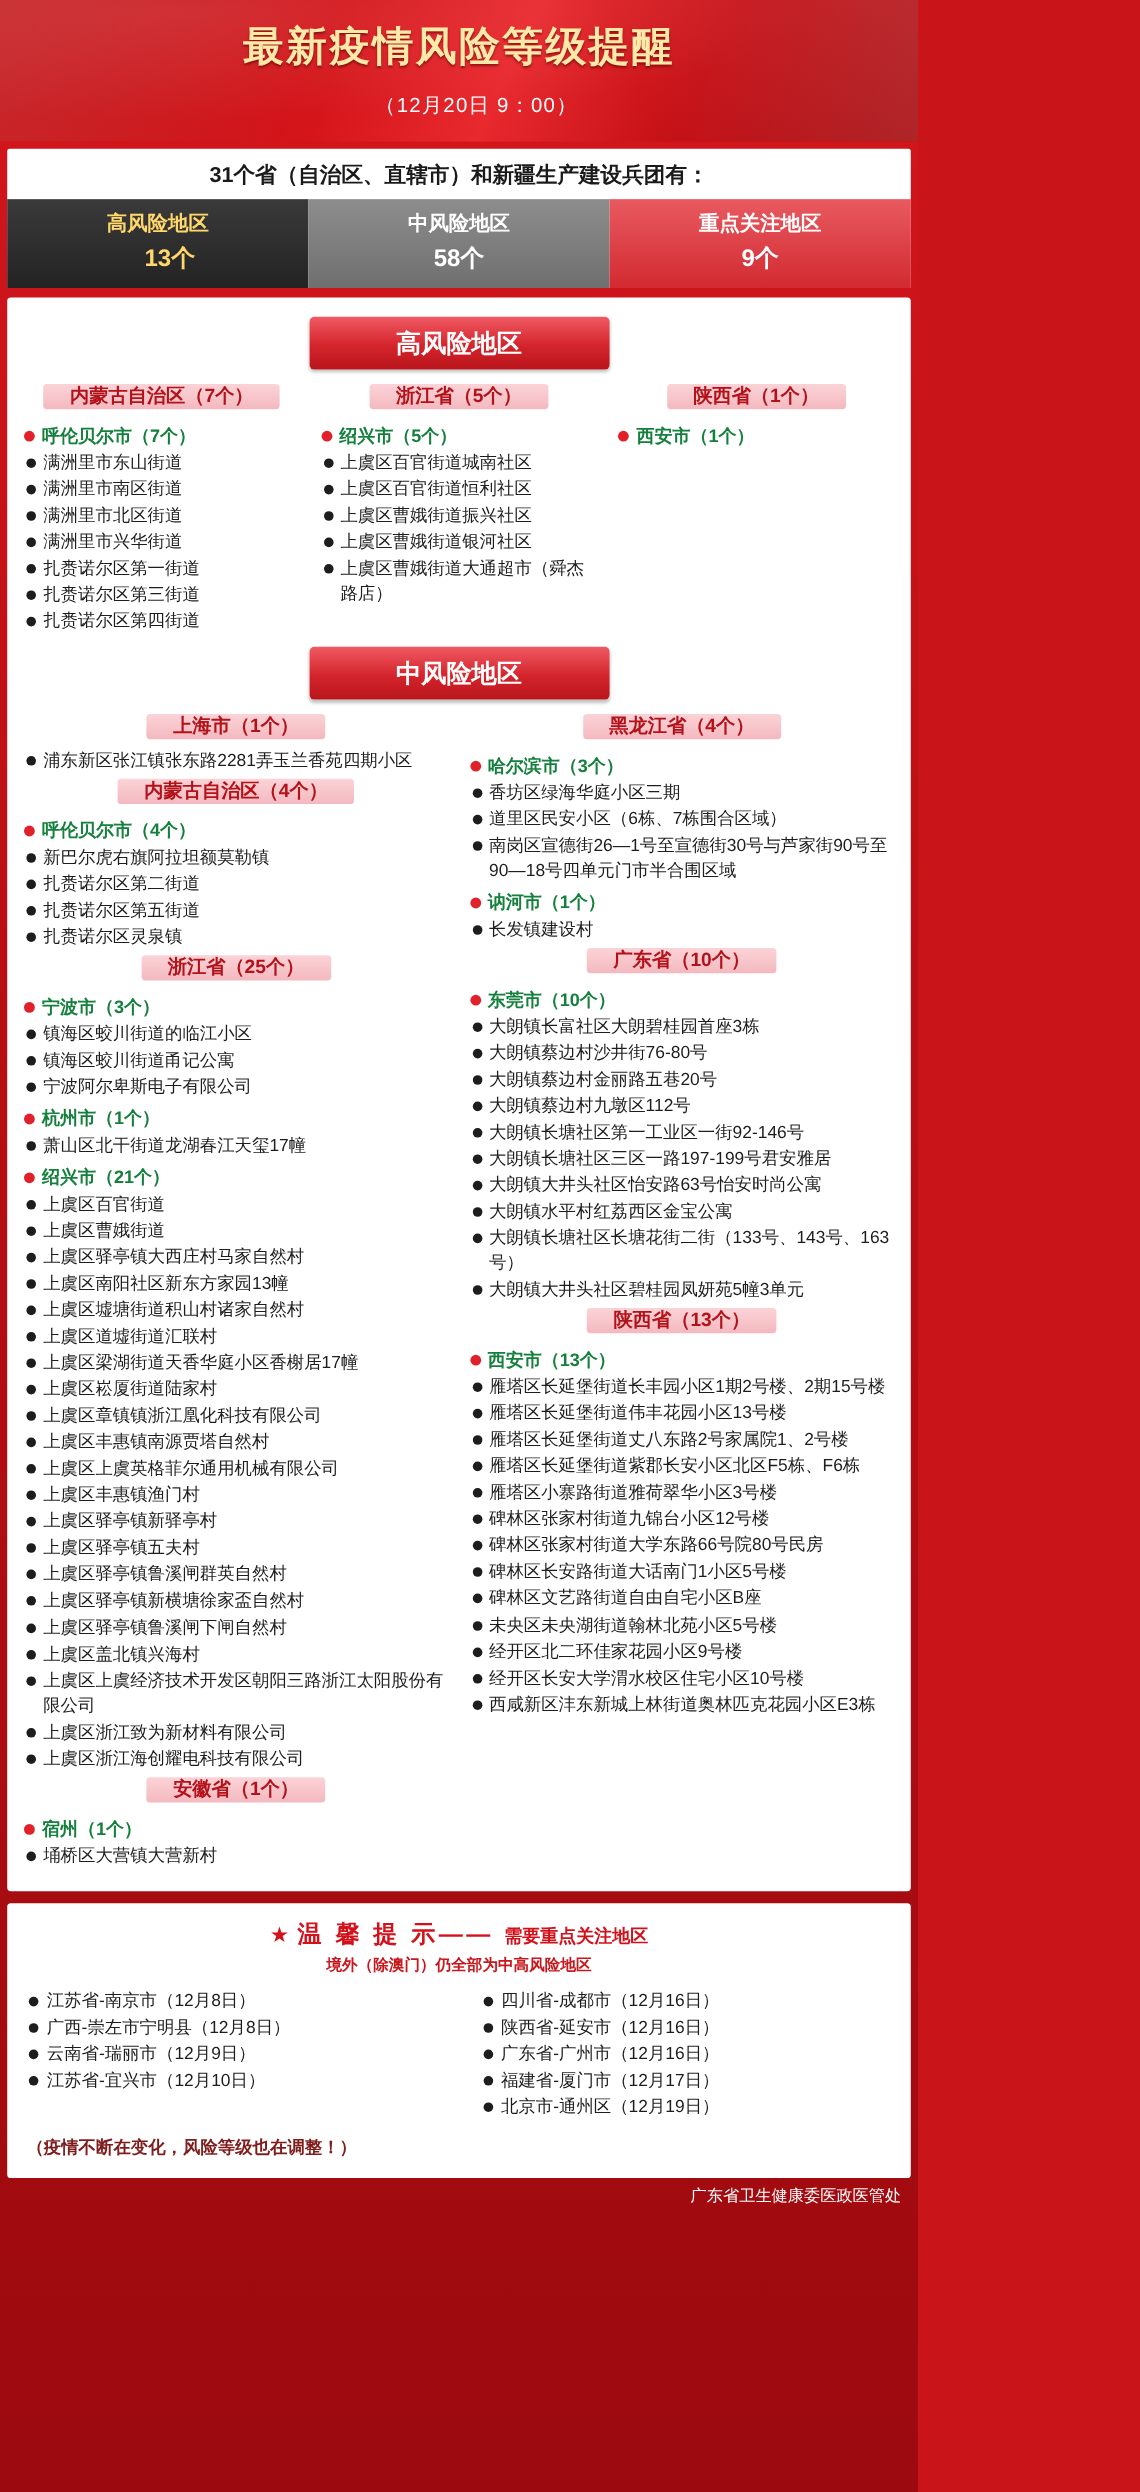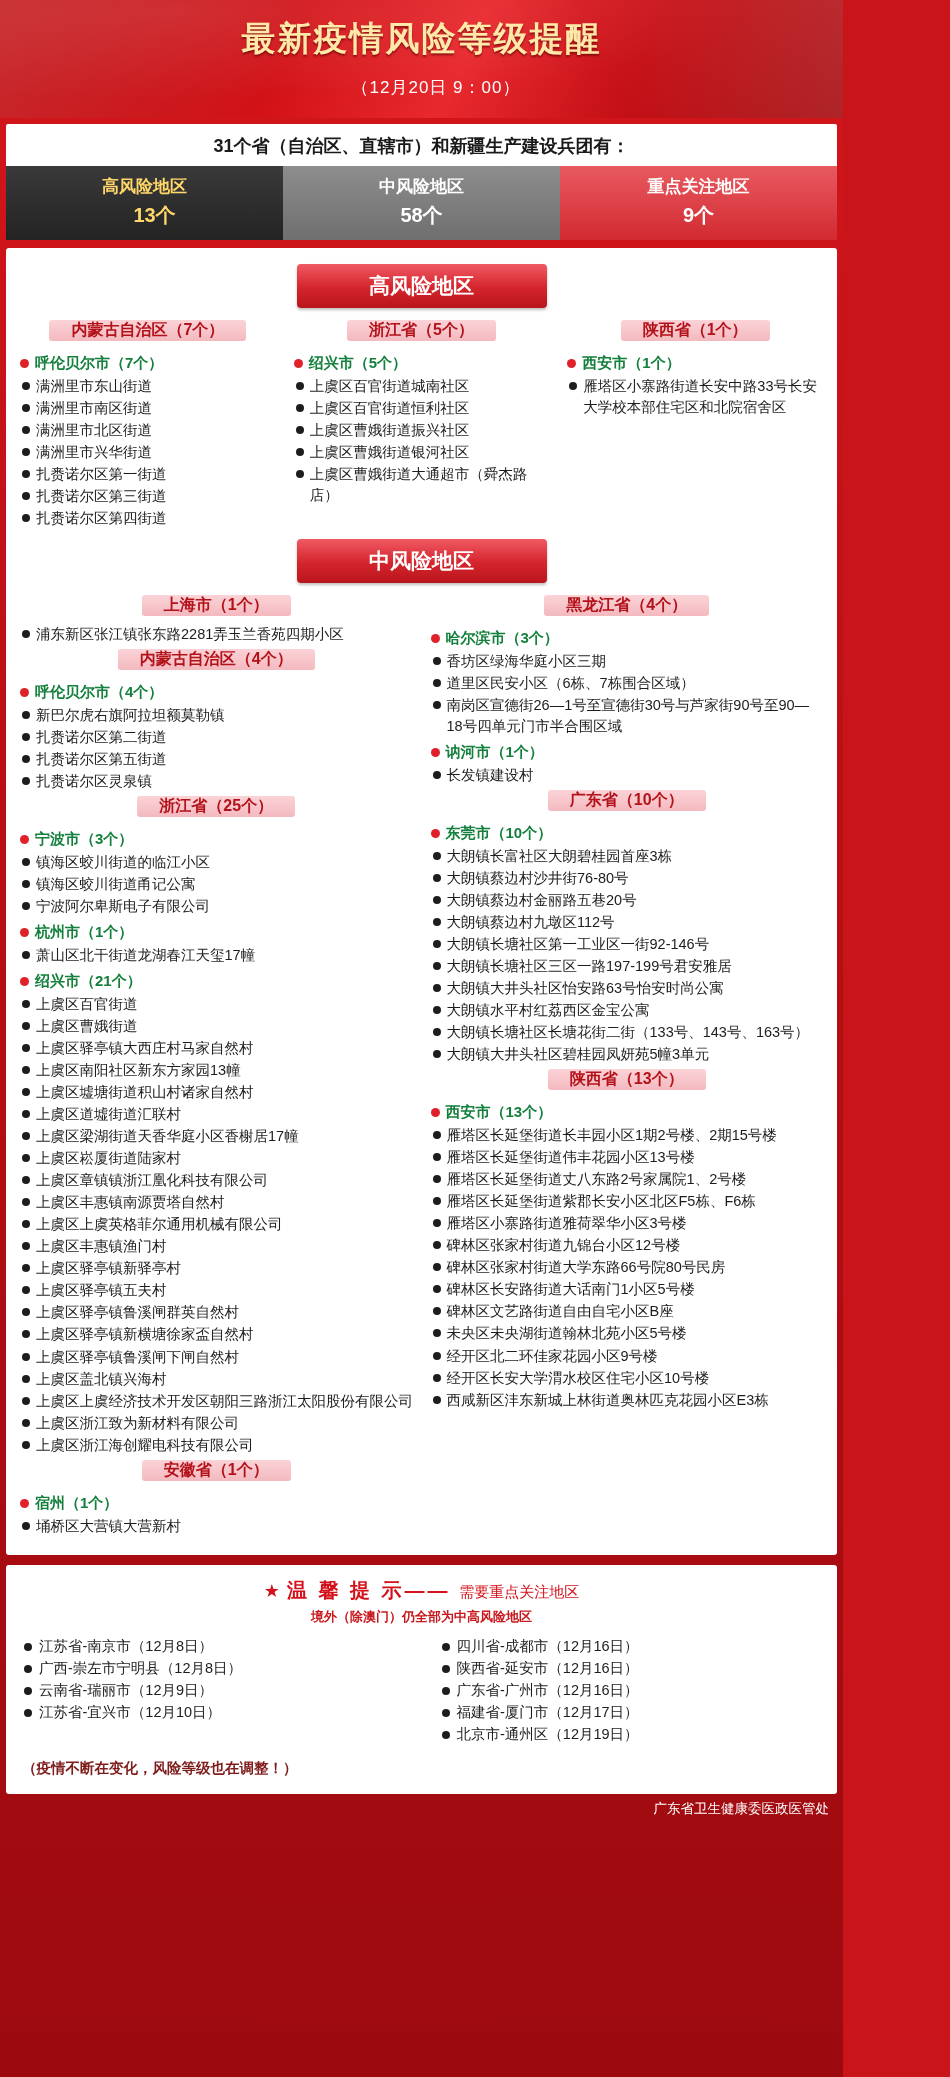--- a/index.html
+++ b/index.html
@@ -3,21 +3,21 @@
 <meta charset="utf-8">
 <style>
   html,body{margin:0;padding:0;}
   body{
     width:950px;
     background:#c9141a;
     font-family:"Liberation Sans","DejaVu Sans",sans-serif;
     color:#222;
   }
   .page{
-    width:843px;
+    width:765px;
     min-height:2077px;
     background:linear-gradient(180deg,#d4161c 0%,#b80f14 40%,#9c0a0f 100%);
     position:relative;
     box-sizing:border-box;
     padding:0 0 10px 0;
   }
   
   .header{
     position:relative;
     height:118px;
@@ -133,21 +133,21 @@
   
   .tips{
     background:#ffffff;margin:10px 6px 0 6px;padding:12px 16px 16px 16px;
     box-sizing:border-box;border-radius:3px;
   }
   .tips-head{
     text-align:center;font-size:20px;font-weight:bold;color:#d4111a;
     letter-spacing:3px;
   }
   .tips-head .star{color:#d4111a;font-size:18px;margin-right:4px;}
-  .tips-head .note{font-size:15px;color:#d4111a;font-weight:normal;letter-spacing:0;}
+  .tips-head .note{font-size:15px;color:#d4111a;font-weight:bold;letter-spacing:0;}
   .tips-sub{
     text-align:center;font-size:13px;color:#c8171d;margin-top:4px;font-weight:bold;
   }
   .tips-cols{display:flex;gap:36px;margin-top:8px;}
   .tips-cols ul{list-style:none;margin:0;padding:0;flex:1;}
   .tips-cols li{
     display:flex;align-items:flex-start;font-size:14.5px;color:#1d1d1d;margin:3px 0;
   }
   .tips-cols li .bullet{
     width:8px;height:8px;border-radius:50%;background:#1d1d1d;margin:6px 7px 0 2px;flex:none;
@@ -259,26 +259,20 @@
             </li>
         </ul>
       </div>
 
       <div class="col3">
         <div class="pill-wrap"><span class="pill">陕西省（1个）</span></div>
         <div class="city">
           <span class="dot"></span>
           <span>西安市（1个）</span>
         </div>
-        <ul class="items">
-          <li>
-              <span class="bullet"></span>
-              <span class="txt">雁塔区小寨路街道长安中路33号长安大学校本部住宅区和北院宿舍区</span>
-            </li>
-        </ul>
       </div>
 
     </div>
 
     <div class="section-banner">中风险地区</div>
 
     <div class="cols">
 
       <div class="col">
 

